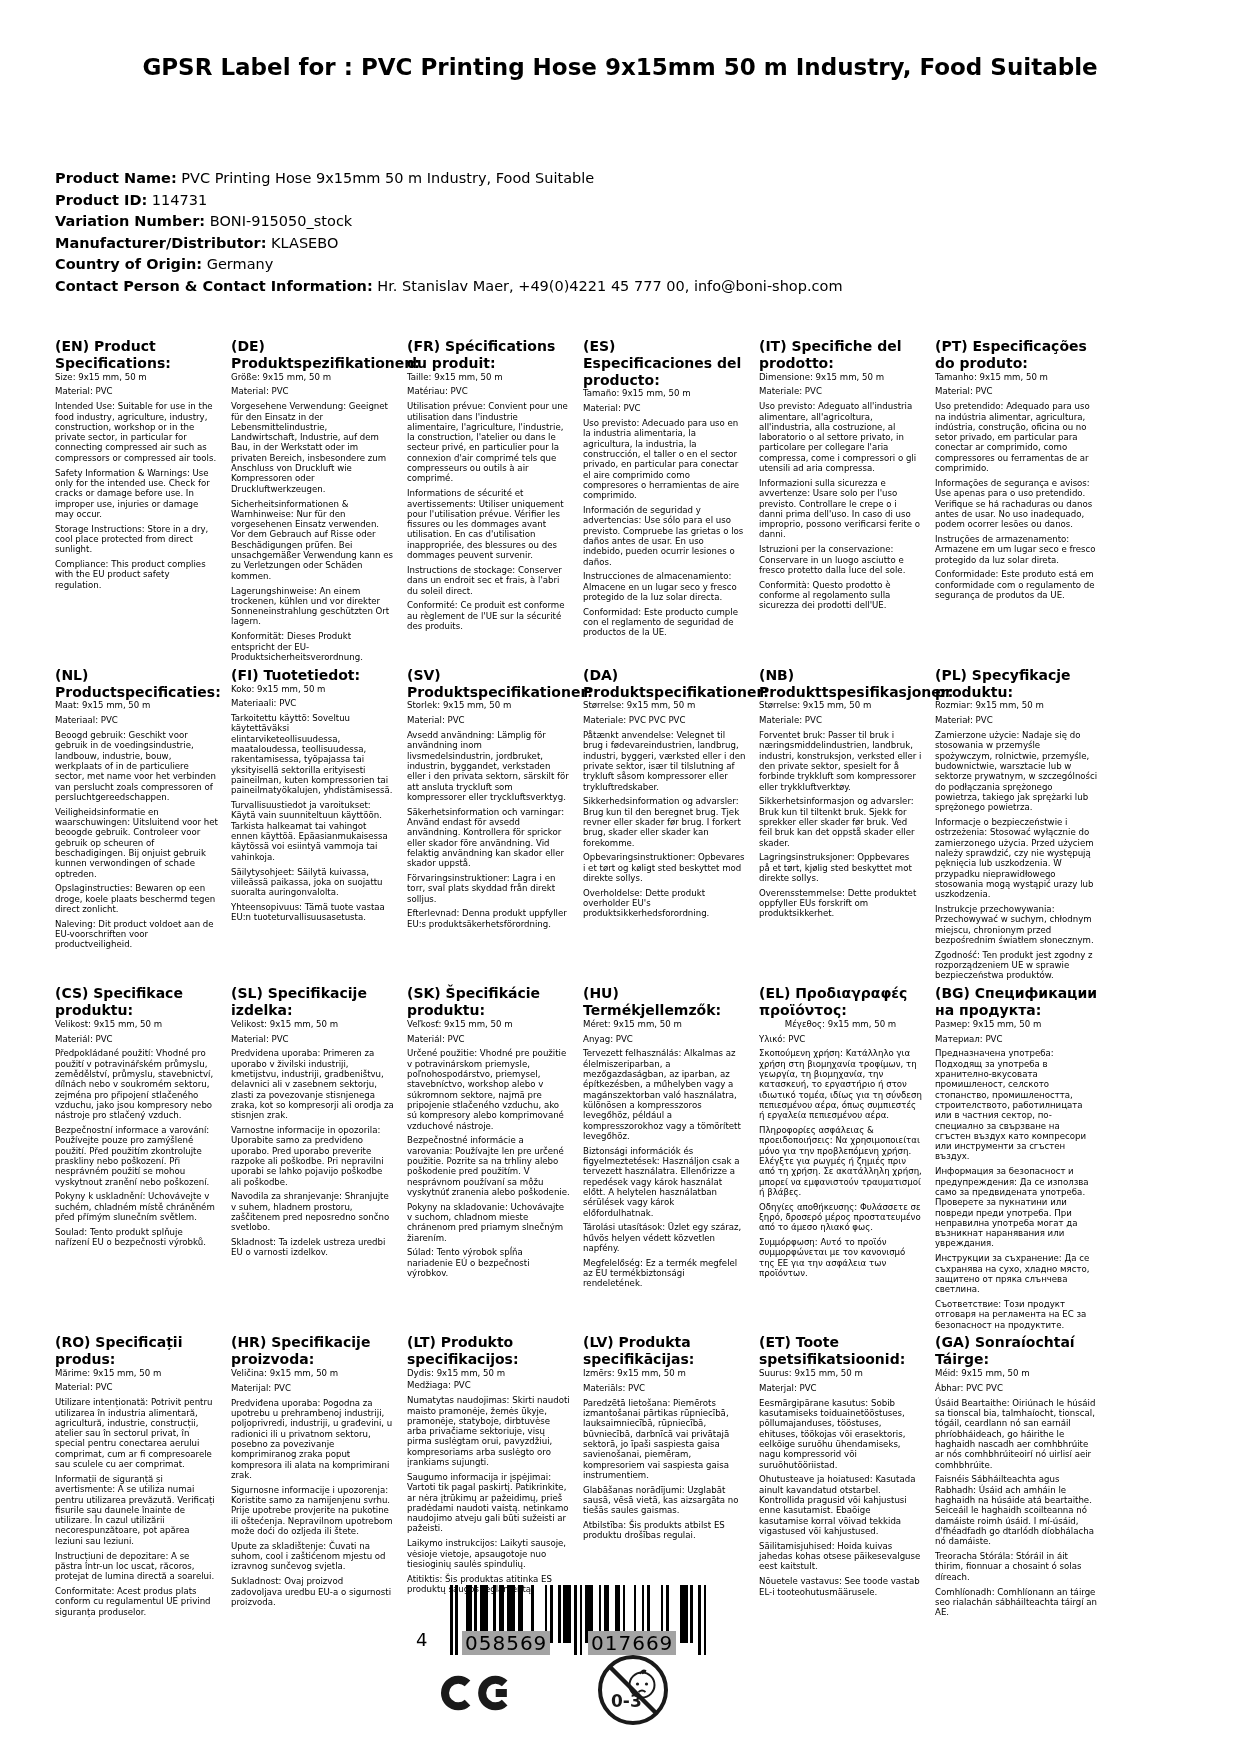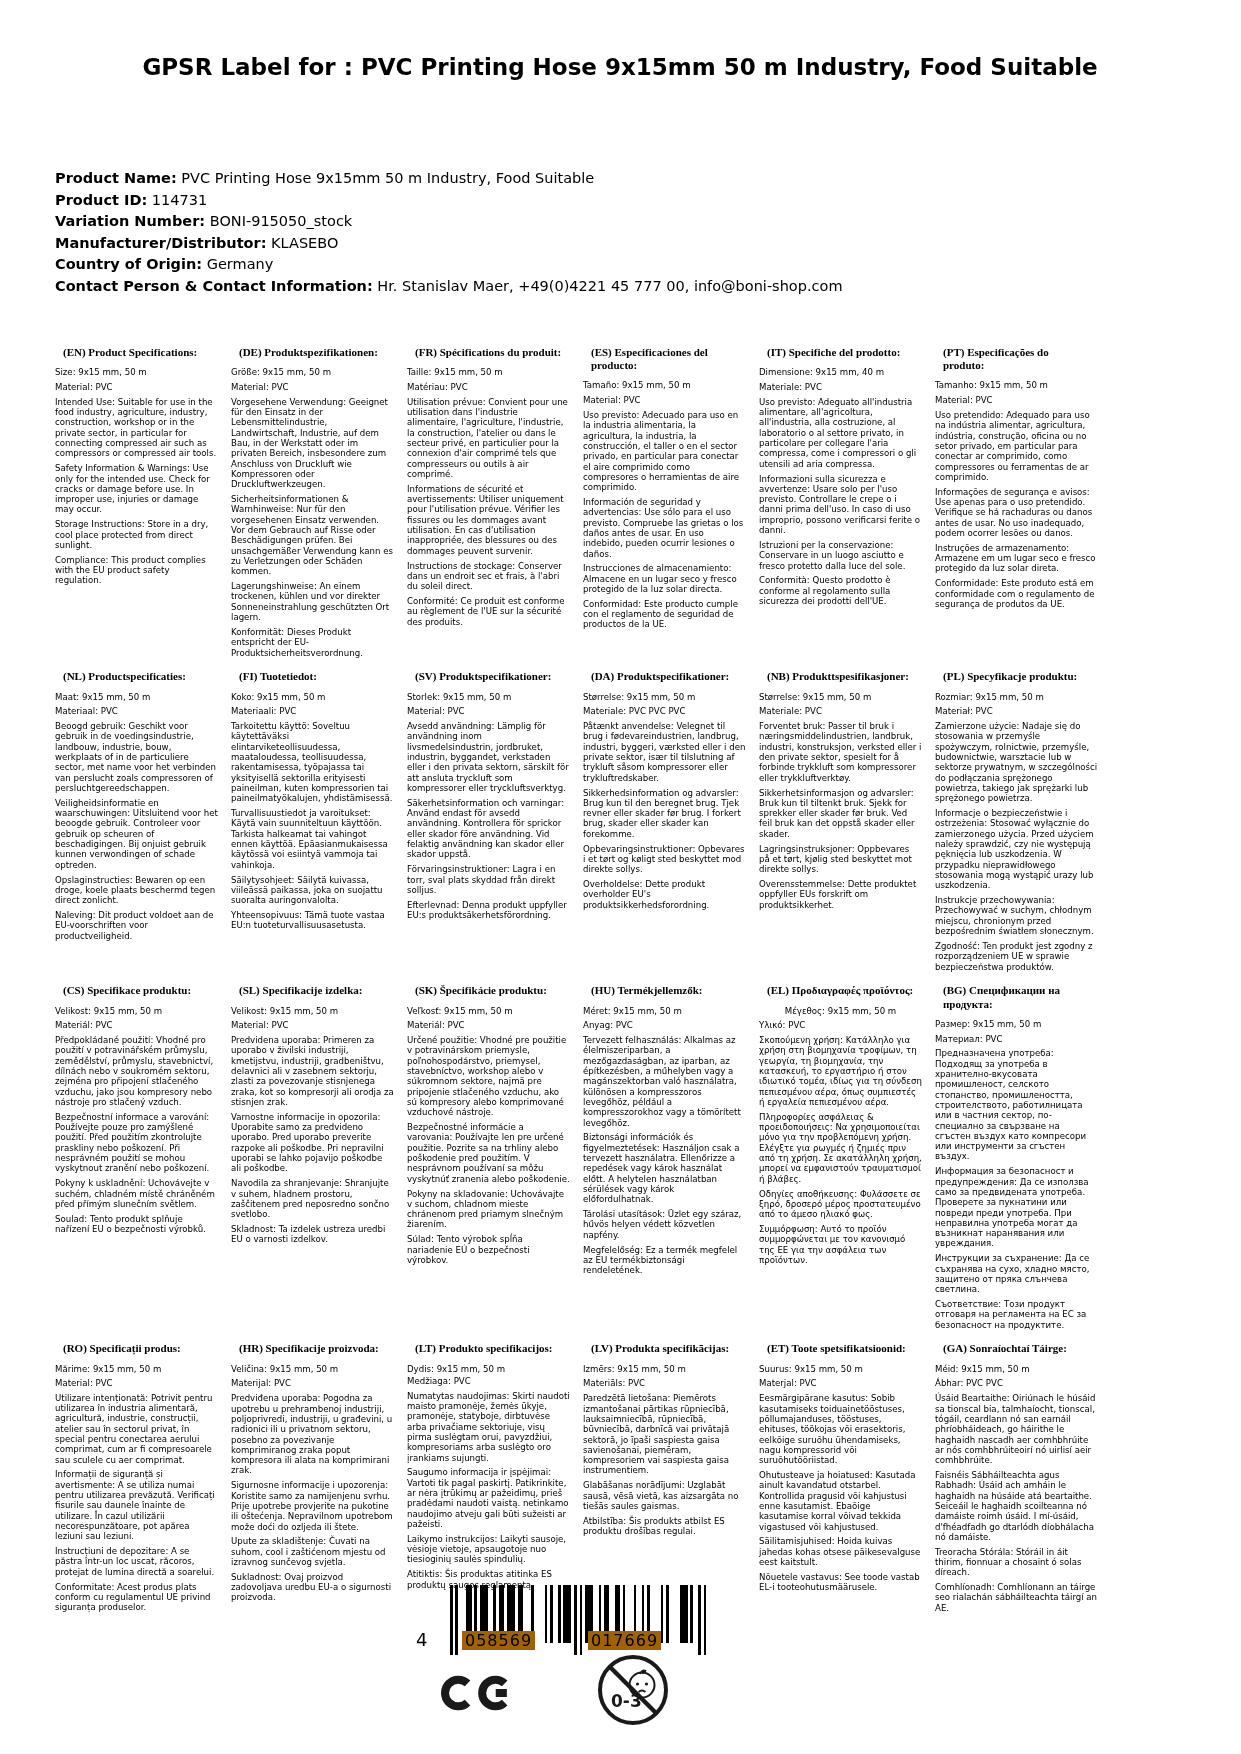--- a/index.html
+++ b/index.html
@@ -7,27 +7,27 @@
         font-family:"DejaVu Sans",sans-serif;color:#000;}
   .doc-title{position:absolute;top:52px;left:110px;width:1020px;text-align:center;
              font-size:23px;font-weight:bold;line-height:1.35;}
   .product-info{position:absolute;top:168px;left:55px;font-size:14.5px;line-height:21.5px;}
   .pi-label{font-weight:bold;}
   .pi-value{font-weight:normal;}
   .lang-grid{position:absolute;top:338px;left:55px;width:1100px;display:grid;
              grid-template-columns:repeat(6,163px);column-gap:13px;
              grid-auto-rows:minmax(312px,auto);}
   .lang-block{font-size:8.6px;line-height:1.2;}
-  .lang-block h3{font-size:11px;font-weight:bold;margin:8px;font-family:Liberation Serif, serif;}
+  .lang-block h3{font-size:14px;font-weight:bold;margin:0;}
   .lang-block p{margin:0 0 4.5px 0;}
   .barcode-wrap{position:absolute;left:432px;top:1585px;width:300px;height:85px;}
   .barcode-bars{position:absolute;left:18px;top:0;height:70px;}
   .bc-bar{position:absolute;top:0;background:#000;}
   .bc-digit-first{position:absolute;left:-16px;top:44px;font-size:18px;}
-  .bc-num{position:absolute;top:46px;background:#a16207;padding:0 3px;font-size:16px;letter-spacing:1px;}
+  .bc-num{position:absolute;top:46px;background:#a3a3a3;padding:0 3px;font-size:20px;letter-spacing:1px;}
   .bc-num.g1{left:30px;}
   .bc-num.g2{left:156px;}
   .ce-mark{position:absolute;left:440px;top:1662px;}
   .age-mark{position:absolute;left:595px;top:1652px;}
 </style>
 </head>
 <body>
 
 <div class="page">
 
@@ -74,21 +74,21 @@
         <h3>(ES) Especificaciones del producto:</h3>
         <p style="margin-bottom: 4.5px;">Tamaño: 9x15 mm, 50 m</p>
         <p>Material: PVC</p>
         <p>Uso previsto: Adecuado para uso en la industria alimentaria, la agricultura, la industria, la construcción, el taller o en el sector privado, en particular para conectar el aire comprimido como compresores o herramientas de aire comprimido.</p>
         <p>Información de seguridad y advertencias: Use sólo para el uso previsto. Compruebe las grietas o los daños antes de usar. En uso indebido, pueden ocurrir lesiones o daños.</p>
         <p>Instrucciones de almacenamiento: Almacene en un lugar seco y fresco protegido de la luz solar directa.</p>
         <p>Conformidad: Este producto cumple con el reglamento de seguridad de productos de la UE.</p>
       </div>
       <div class="lang-block">
         <h3>(IT) Specifiche del prodotto:</h3>
-        <p style="margin-bottom: 4.5px;">Dimensione: 9x15 mm, 40 m</p>
+        <p style="margin-bottom: 4.5px;">Dimensione: 9x15 mm, 50 m</p>
         <p>Materiale: PVC</p>
         <p>Uso previsto: Adeguato all'industria alimentare, all'agricoltura, all'industria, alla costruzione, al laboratorio o al settore privato, in particolare per collegare l'aria compressa, come i compressori o gli utensili ad aria compressa.</p>
         <p>Informazioni sulla sicurezza e avvertenze: Usare solo per l'uso previsto. Controllare le crepe o i danni prima dell'uso. In caso di uso improprio, possono verificarsi ferite o danni.</p>
         <p>Istruzioni per la conservazione: Conservare in un luogo asciutto e fresco protetto dalla luce del sole.</p>
         <p>Conformità: Questo prodotto è conforme al regolamento sulla sicurezza dei prodotti dell'UE.</p>
       </div>
       <div class="lang-block">
         <h3>(PT) Especificações do produto:</h3>
         <p style="margin-bottom: 4.5px;">Tamanho: 9x15 mm, 50 m</p>
         <p>Material: PVC</p>

